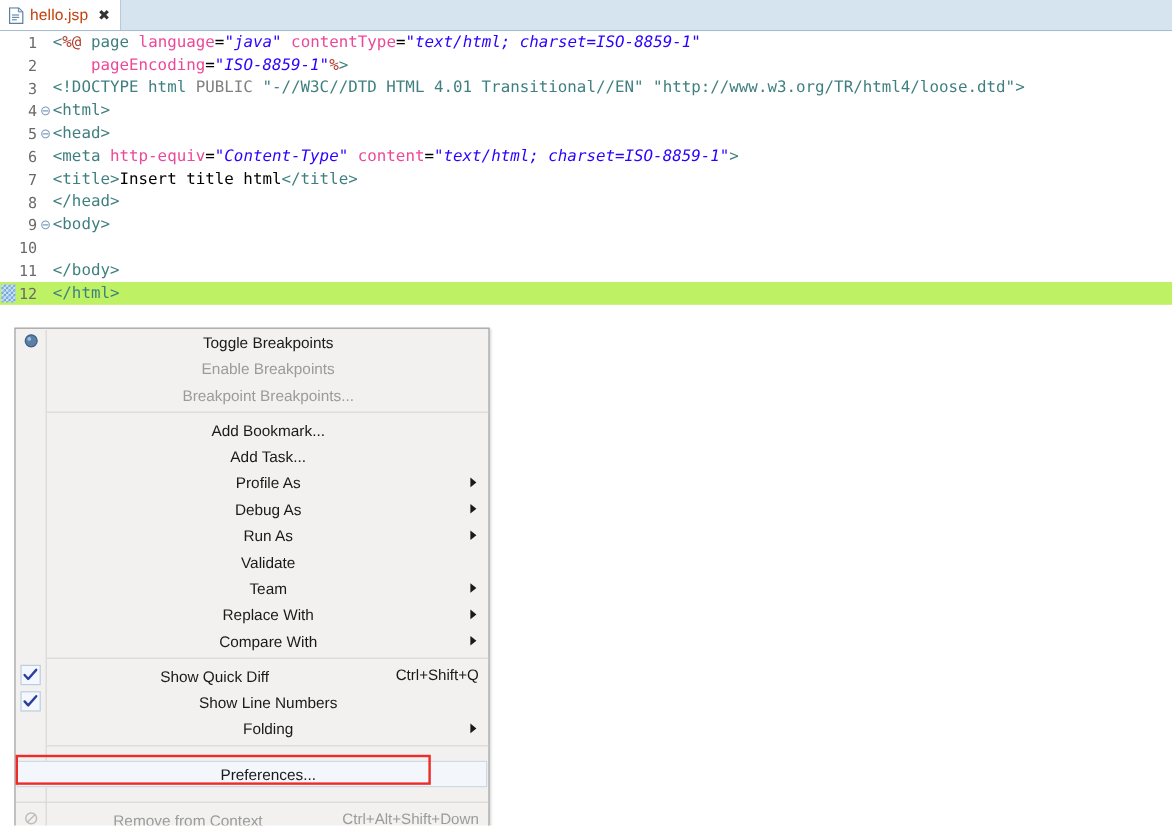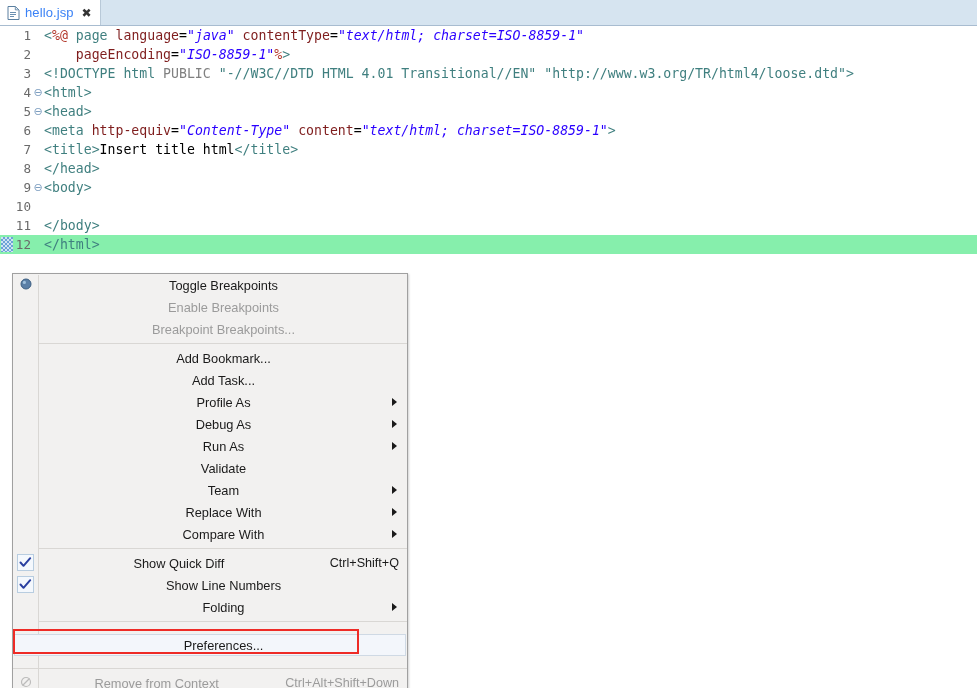--- a/index.html
+++ b/index.html
@@ -40,21 +40,21 @@
     gap: 5px;
   }
   .tab-file-icon {
     width: 13px; height: 14px;
     position: relative;
     flex: none;
   }
   .tab-file-icon svg { display: block; }
   .tab-label {
     font-size: 13px;
-    color: #3b82f6;
+    color: #c2410c;
     white-space: nowrap;
     letter-spacing: 0.1px;
   }
   .tab-close {
     font-size: 12px;
     color: #333;
     line-height: 1;
     margin-left: 3px;
     font-family: "DejaVu Sans", sans-serif;
   }
@@ -83,21 +83,21 @@
   }
   .code-line {
     position: relative;
     height: 19px;
     line-height: 19px;
     white-space: pre;
     font-family: "DejaVu Sans Mono", monospace;
     font-size: 13.2px;
   }
   .code-line.current {
-    background: #86efac;
+    background: #bef264;
   }
   .lnum {
     position: absolute;
     left: 0;
     width: 31px;
     text-align: right;
     color: #6a6a6a;
     font-family: "DejaVu Sans Mono", monospace;
     font-size: 12.6px;
   }
@@ -124,21 +124,21 @@
       linear-gradient(45deg, #6ba3d6 25%, transparent 25%, transparent 75%, #6ba3d6 75%),
       linear-gradient(45deg, #6ba3d6 25%, #cfe2f3 25%, #cfe2f3 75%, #6ba3d6 75%);
     background-size: 4px 4px;
     background-position: 0 0, 2px 2px;
   }
 
   
   .s-tag     { color: #3f7f7f; }
   .s-dir     { color: #3f7f7f; }
   .s-pct     { color: #b3392c; }
-  .s-attr    { color: #7f1d1d; }
+  .s-attr    { color: #ec4899; }
   .s-val     { color: #2a00ff; font-style: italic; }
   .s-plain   { color: #000000; }
   .s-gray    { color: #808080; }
   .s-dtd     { color: #3f7f7f; }
 
   
   .ctxmenu {
     position: absolute;
     left: 12px; top: 273px;
     width: 396px;

